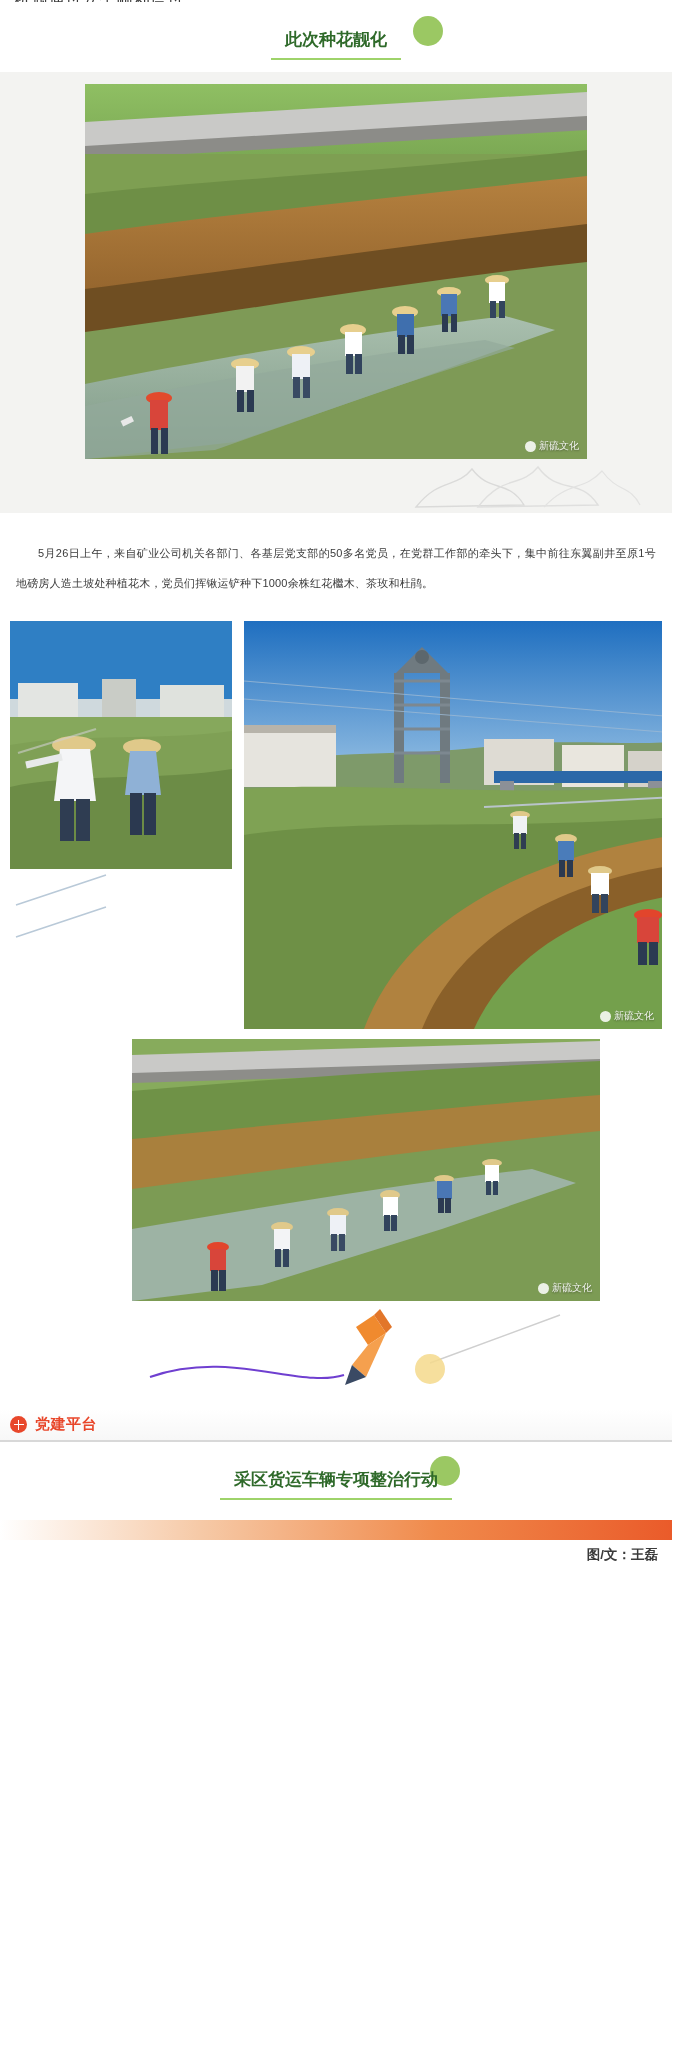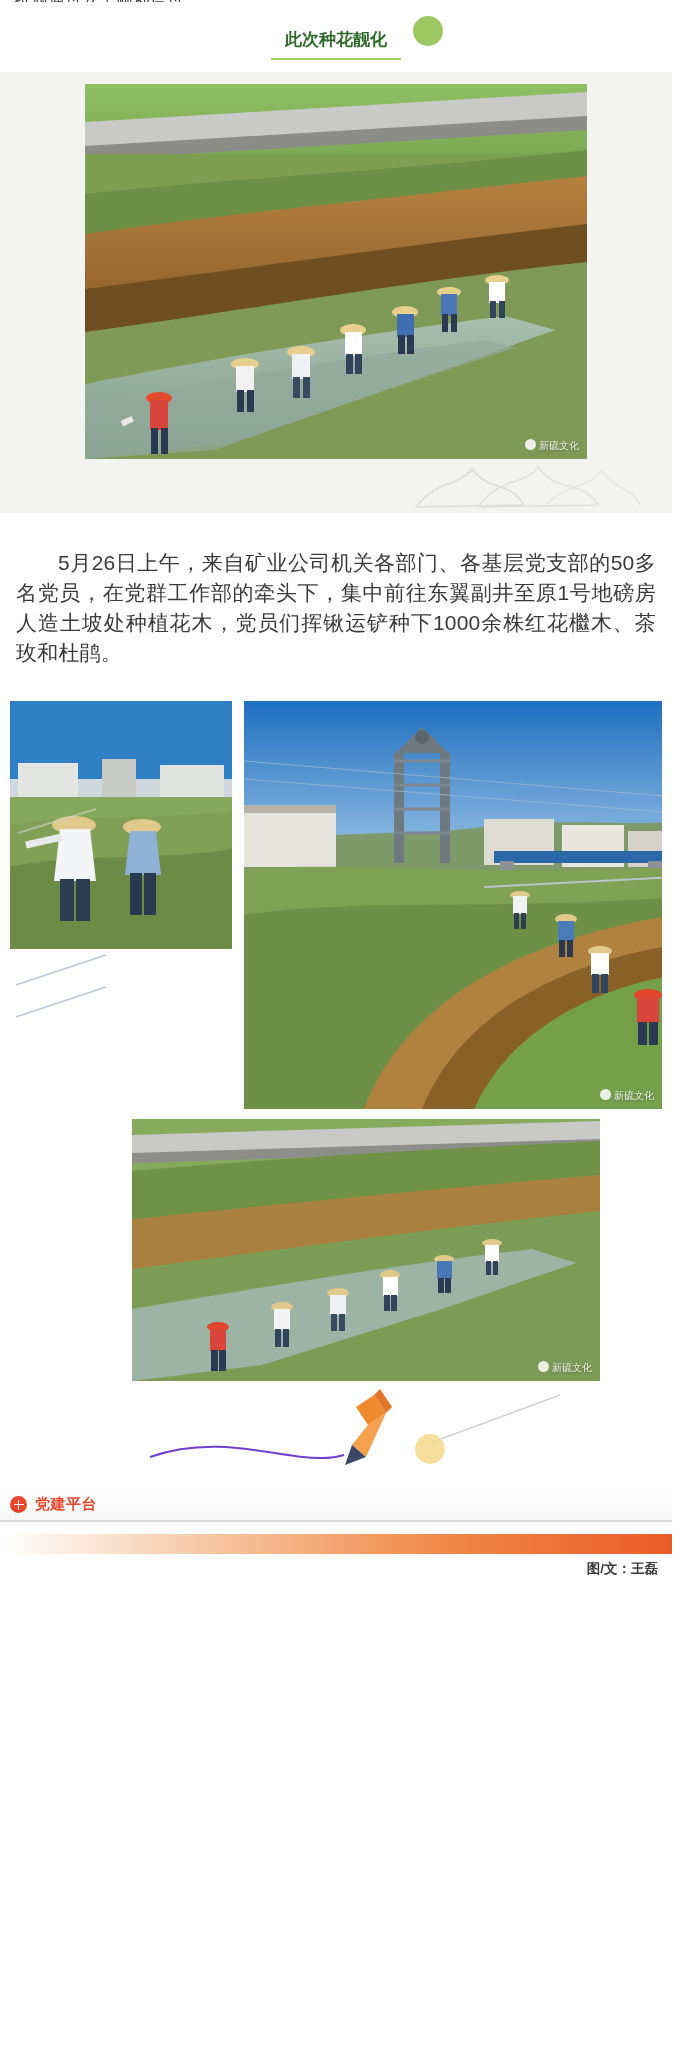--- a/index.html
+++ b/index.html
@@ -114,40 +114,41 @@
     overflow: hidden;
     background: #7aa0c8;
   }
   .wm {
     position: absolute;
     right: 8px;
     bottom: 6px;
     font-size: 10px;
     color: rgba(255,255,255,.92);
     display: flex;
+    align-items: center;
     gap: 3px;
     text-shadow: 0 1px 2px rgba(0,0,0,.4);
   }
   .wm .wmdot {
     width: 11px; height: 11px; border-radius: 50%;
     background: rgba(255,255,255,.85);
     display: inline-block;
   }
   .mountain-deco {
     position: absolute;
     right: 30px;
     bottom: 4px;
     width: 230px;
     height: 50px;
     opacity: .5;
   }
 
   
   .para {
-    font-size: 21px;
+    font-size: 11px;
     line-height: 30px;
     color: #3a3a3a;
     text-align: justify;
     padding: 14px 16px 4px 16px;
     text-indent: 2em;
     letter-spacing: .2px;
   }
 
   
   .grid2 {
@@ -497,17 +498,21 @@
       <path d="M430,60 L560,12" stroke="#cfcfcf" stroke-width="1.4" fill="none"></path>
       <circle cx="430" cy="66" r="15" fill="#f5d98c" opacity=".85"></circle>
     </svg>
   </div>
 
   <div class="section-head">
     <span class="plus-icon"></span>
     <span class="title">党建平台</span>
   </div>
 
+  <div class="ribbon-wrap">
+    <span class="ribbon-dot r1" style="left:430px;"></span>
+    <span class="ribbon">采区货运车辆专项整治行动</span>
+  </div>
 
   <div class="bottom-bar"></div>
   <div class="credit">图/文：王磊</div>
 
 </div>
 
 </body></html>

